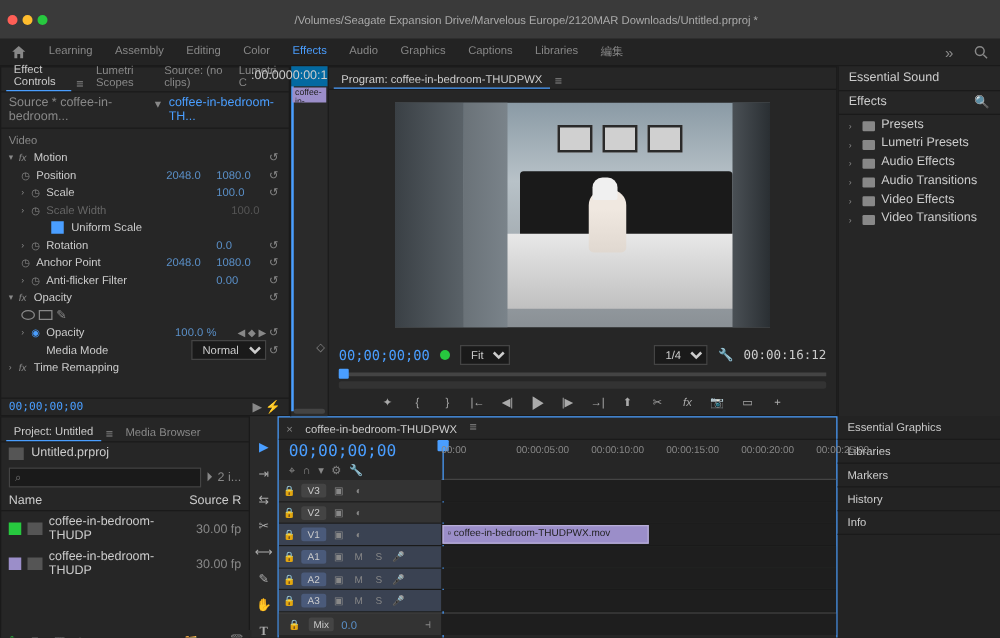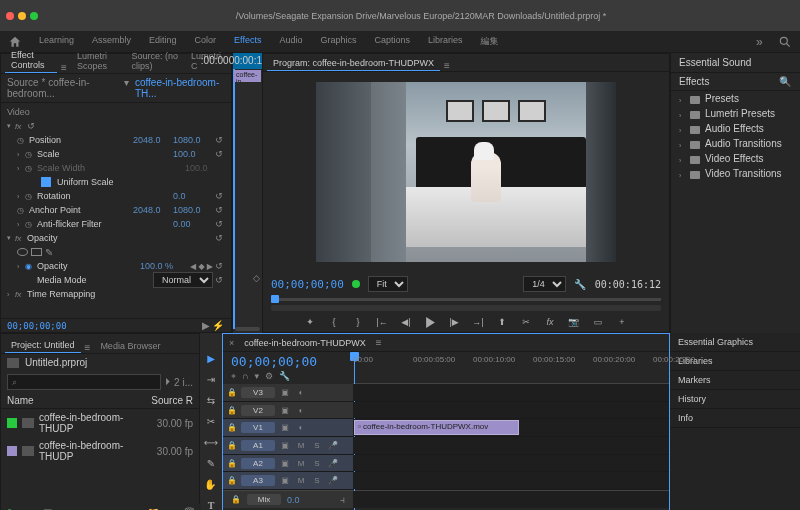--- a/index.html
+++ b/index.html
@@ -103,21 +103,21 @@
 .tl-ruler{flex:1;position:relative;border-bottom:1px solid #444}
 .tl-tick{position:absolute;top:3px;font-size:8px;color:#888}
 .tl-playhead{position:absolute;top:0;width:1px;height:160px;background:#4a9eff}
 .tl-playhead::before{content:'';position:absolute;top:0;left:-4px;width:9px;height:9px;background:#4a9eff;border-radius:1px}
 .tl-tracks{flex:1;display:flex;flex-direction:column;overflow:hidden}
 .tl-track{display:flex;height:18px;border-bottom:1px solid #1a1a1a}
 .tl-track.audio{background:#2a2e2a}
 .tl-thead{width:130px;display:flex;align-items:center;gap:4px;padding:0 4px;background:#333}
 .tl-thead.v1{background:#3a4252}
 .tl-lock{width:10px;font-size:8px;color:#888}
-.tl-tname{width:34px;font-size:8px;color:#ccc;text-align:center;background:#444;padding:1px;border-radius:2px}
+.tl-tname{width:20px;font-size:8px;color:#ccc;text-align:center;background:#444;padding:1px;border-radius:2px}
 .tl-tname.v1{background:#4a5a7a}
 .tl-tog{width:12px;font-size:8px;color:#888;text-align:center;cursor:pointer}
 .tl-lane{flex:1;position:relative;background:#1e1e1e}
 .tl-clip{position:absolute;top:1px;left:1px;height:15px;background:#9b8ec9;border:1px solid #b8aed8;font-size:8px;color:#222;padding:1px 3px;overflow:hidden;white-space:nowrap}
 .tl-mix{display:flex;height:18px;border-top:1px solid #444}
 .tl-mix-head{width:130px;display:flex;align-items:center;gap:6px;padding:0 8px;background:#333}
 .tl-footer{height:14px;display:flex;align-items:center;padding:0 6px}
 .tl-zoom{width:60px;height:4px;background:#444;border-radius:2px;position:relative}
 .tl-zoom-h{position:absolute;left:0;width:20px;height:4px;background:#888;border-radius:2px}
 .right-stack{width:130px;display:flex;flex-direction:column}
@@ -171,20 +171,21 @@
     <div class="ec-header">
       <span class="ec-src">Source * coffee-in-bedroom...</span>
       <span style="color:#888">▾</span>
       <span class="ec-clip">coffee-in-bedroom-TH...</span>
     </div>
     <div class="ec-body">
       <div class="ec-label">Video</div>
       <div class="ec-row">
           <span class="ec-arrow">▾</span>
           <span class="ec-fx">fx</span>
+          <span class="ec-name">Motion</span>
           <span class="ec-reset">↺</span>
         </div>
       <div class="ec-row ec-indent">
           <span class="ec-clock">◷</span>
           <span class="ec-name">Position</span>
           <span class="ec-val">2048.0</span>
           <span class="ec-val">1080.0</span>
           <span class="ec-reset">↺</span>
         </div>
       <div class="ec-row ec-indent">

